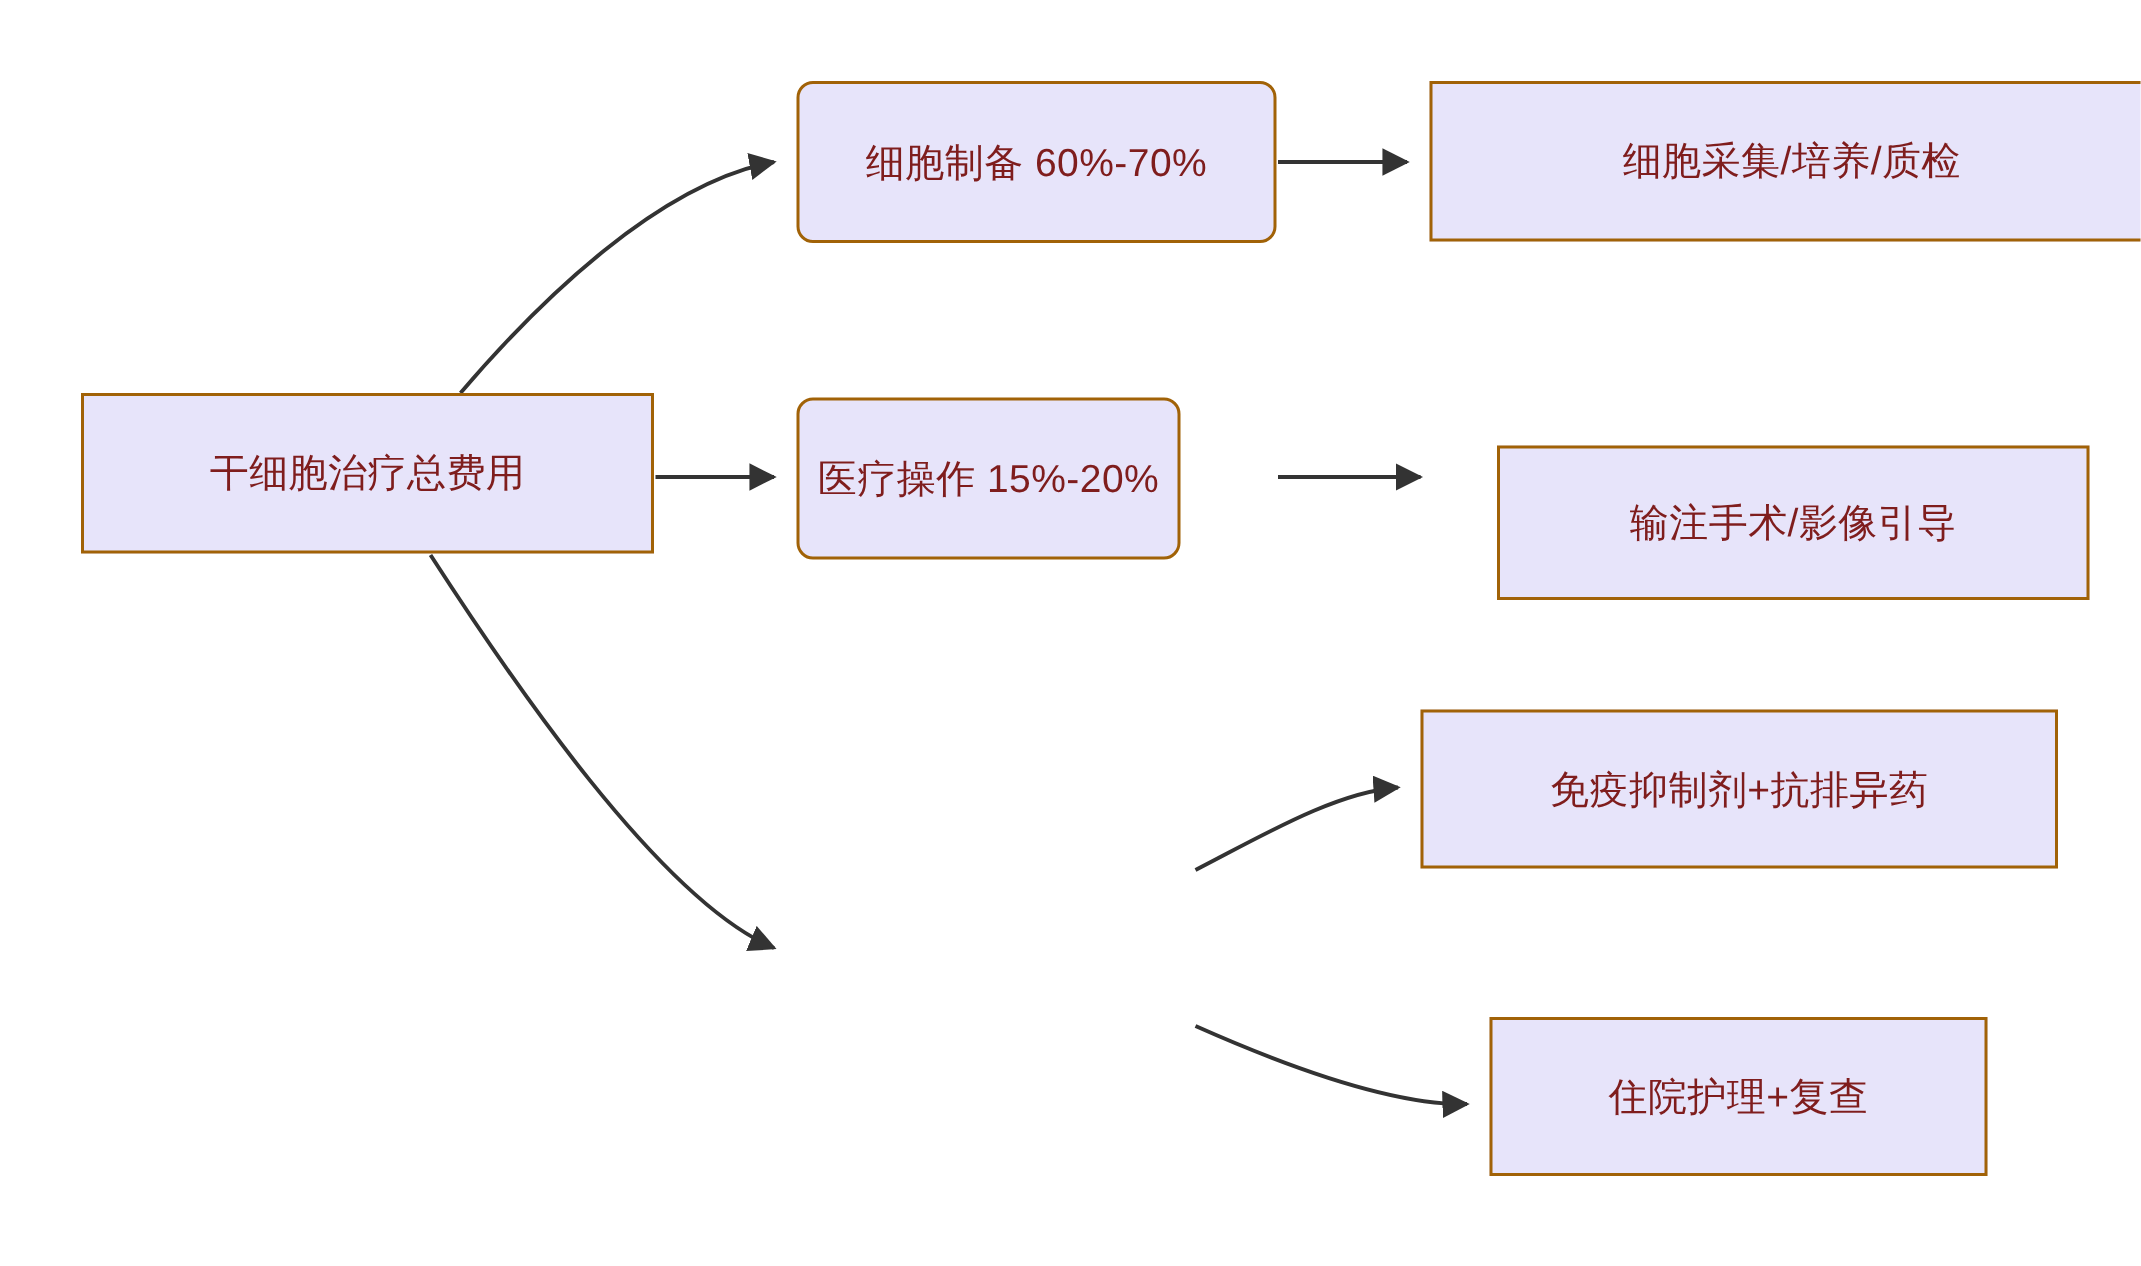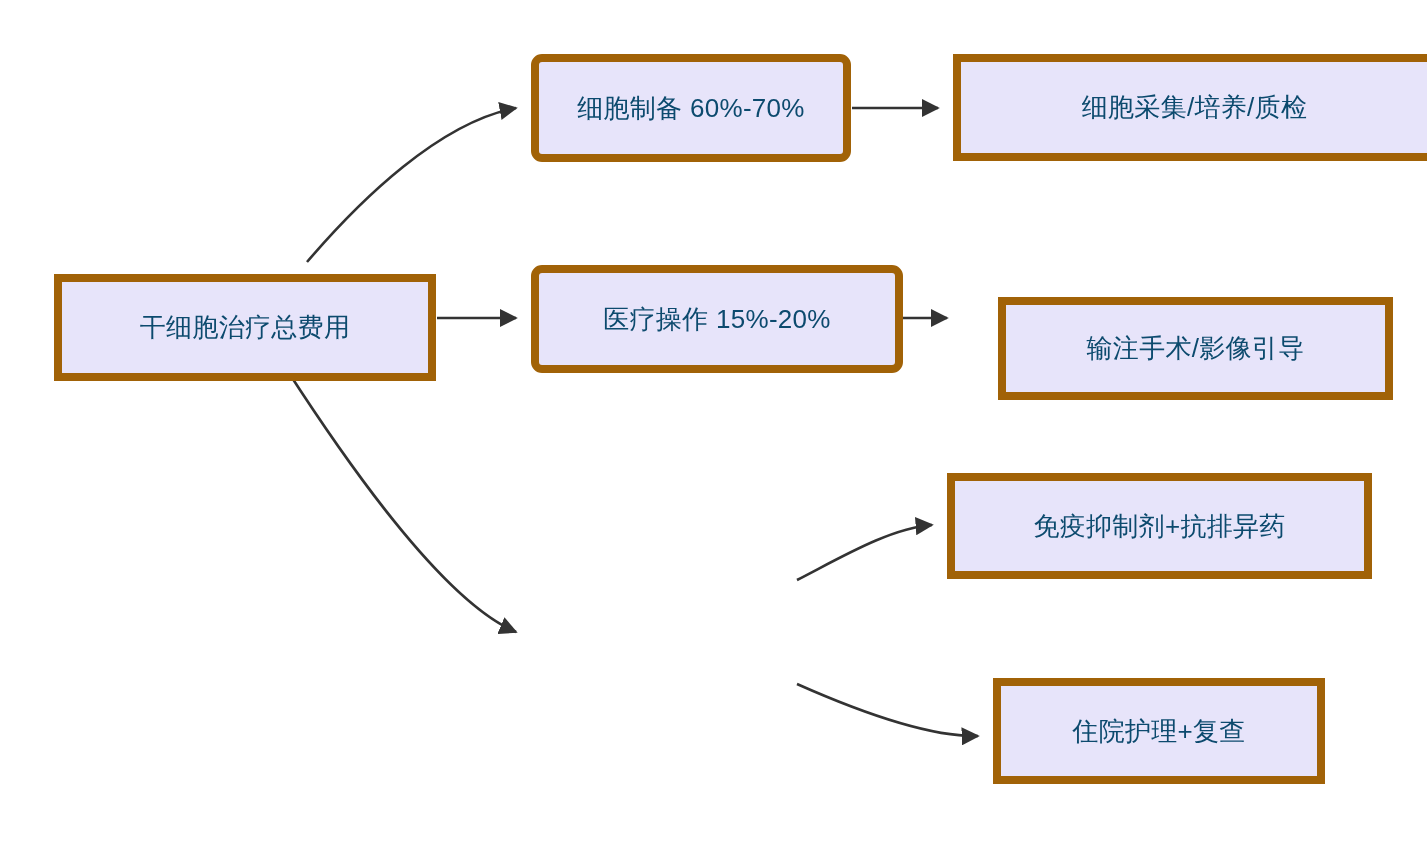--- a/index.html
+++ b/index.html
@@ -23,43 +23,43 @@
     position: absolute;
     left: 0;
     top: 0;
     width: 1427px;
     height: 844px;
   }
   .node {
     position: absolute;
     box-sizing: border-box;
     background: #e7e4fa;
-    border: 8px solid #a16207;
+    border: 2px solid #a16207;
     display: flex;
     align-items: center;
     justify-content: center;
     text-align: center;
-    color: #0c4a6e;
+    color: #7f1d1d;
     font-size: 26px;
     line-height: 1.25;
     letter-spacing: 0.3px;
     white-space: nowrap;
   }
   .node.rounded {
     border-radius: 11px;
   }
   .node.sharp {
     border-radius: 0;
   }
 
   
-  #node-root      { left: 54px;  top: 274px; width: 382px; height: 107px; }
+  #node-root      { left: 54px;  top: 262px; width: 382px; height: 107px; }
   
   #node-cellprep  { left: 531px; top: 54px;  width: 320px; height: 108px; }
-  #node-medproc   { left: 531px; top: 265px; width: 372px; height: 108px; }
+  #node-medproc   { left: 531px; top: 265px; width: 256px; height: 108px; }
   #node-adjuvant  { left: 531px; top: 578px; width: 320px; height: 108px; }
   
   #node-cellwork  { left: 953px; top: 54px;  width: 483px; height: 107px; }
   #node-infusion  { left: 998px; top: 261px; width: 395px; height: 103px; margin-top: 36px; }
   #node-immuno    { left: 947px; top: 473px; width: 425px; height: 106px; }
   #node-nursing   { left: 993px; top: 678px; width: 332px; height: 106px; }
 </style>
 </head>
 <body>
 

